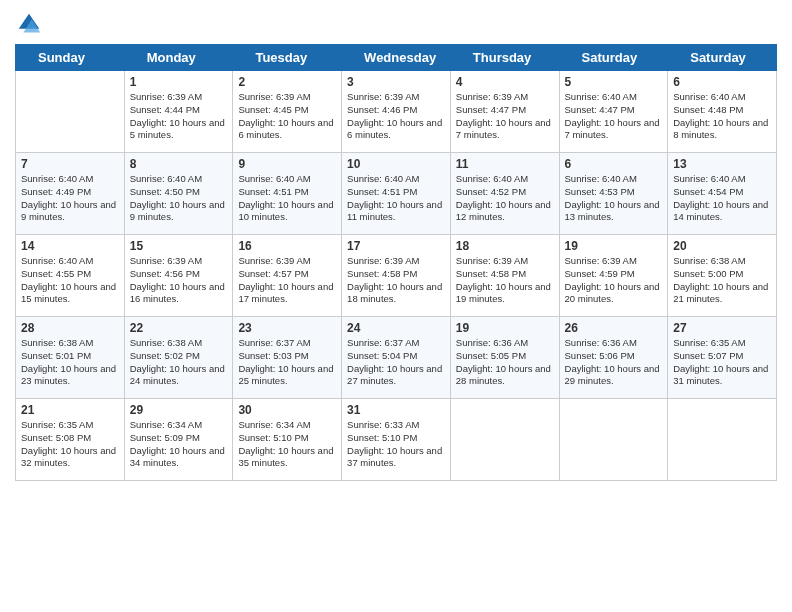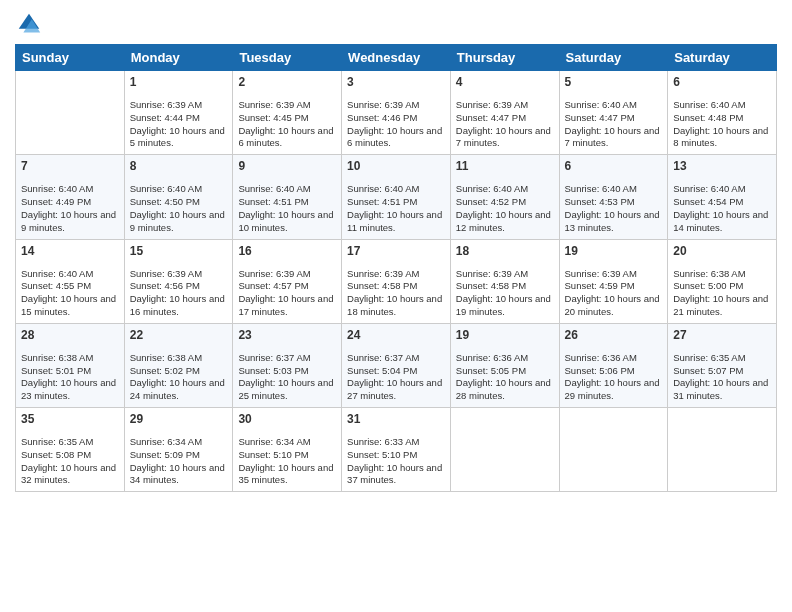--- a/index.html
+++ b/index.html
@@ -53,21 +53,21 @@
     }
     .calendar-table {
       width: 100%;
       border-collapse: collapse;
       table-layout: fixed;
     }
     .calendar-table th {
       background: #1a6aad;
       color: #fff;
       text-align: left;
-      padding: 5px 6px;
+      padding: 5px 22px;
       font-size: 13px;
       font-weight: bold;
       border: 1px solid #1a6aad;
     }
     .calendar-table td {
       border: 1px solid #ccc;
       vertical-align: top;
       padding: 4px 5px;
       font-size: 10px;
       color: #333;
@@ -81,21 +81,20 @@
       font-size: 12px;
       font-weight: bold;
       color: #333;
       display: block;
       margin-bottom: 2px;
     }
     .cell-text {
       font-size: 9.5px;
       line-height: 1.35;
       color: #333;
-      margin-top: 10px;
     }
     .empty-cell {
       background: #fff !important;
     }
   </style>
 </head>
 <body>
 
 <div class="page">
   <div class="header">
@@ -240,21 +239,21 @@
             <span class="day-number">26</span>
             <div class="cell-text">Sunrise: 6:36 AM<br>Sunset: 5:06 PM<br>Daylight: 10 hours and 29 minutes.</div>
           </td>
           <td>
             <span class="day-number">27</span>
             <div class="cell-text">Sunrise: 6:35 AM<br>Sunset: 5:07 PM<br>Daylight: 10 hours and 31 minutes.</div>
           </td>
         </tr>
         <tr>
           <td>
-            <span class="day-number">35</span>
+            <span class="day-number">21</span>
             <div class="cell-text">Sunrise: 6:35 AM<br>Sunset: 5:08 PM<br>Daylight: 10 hours and 32 minutes.</div>
           </td>
           <td>
             <span class="day-number">29</span>
             <div class="cell-text">Sunrise: 6:34 AM<br>Sunset: 5:09 PM<br>Daylight: 10 hours and 34 minutes.</div>
           </td>
           <td>
             <span class="day-number">30</span>
             <div class="cell-text">Sunrise: 6:34 AM<br>Sunset: 5:10 PM<br>Daylight: 10 hours and 35 minutes.</div>
           </td>

